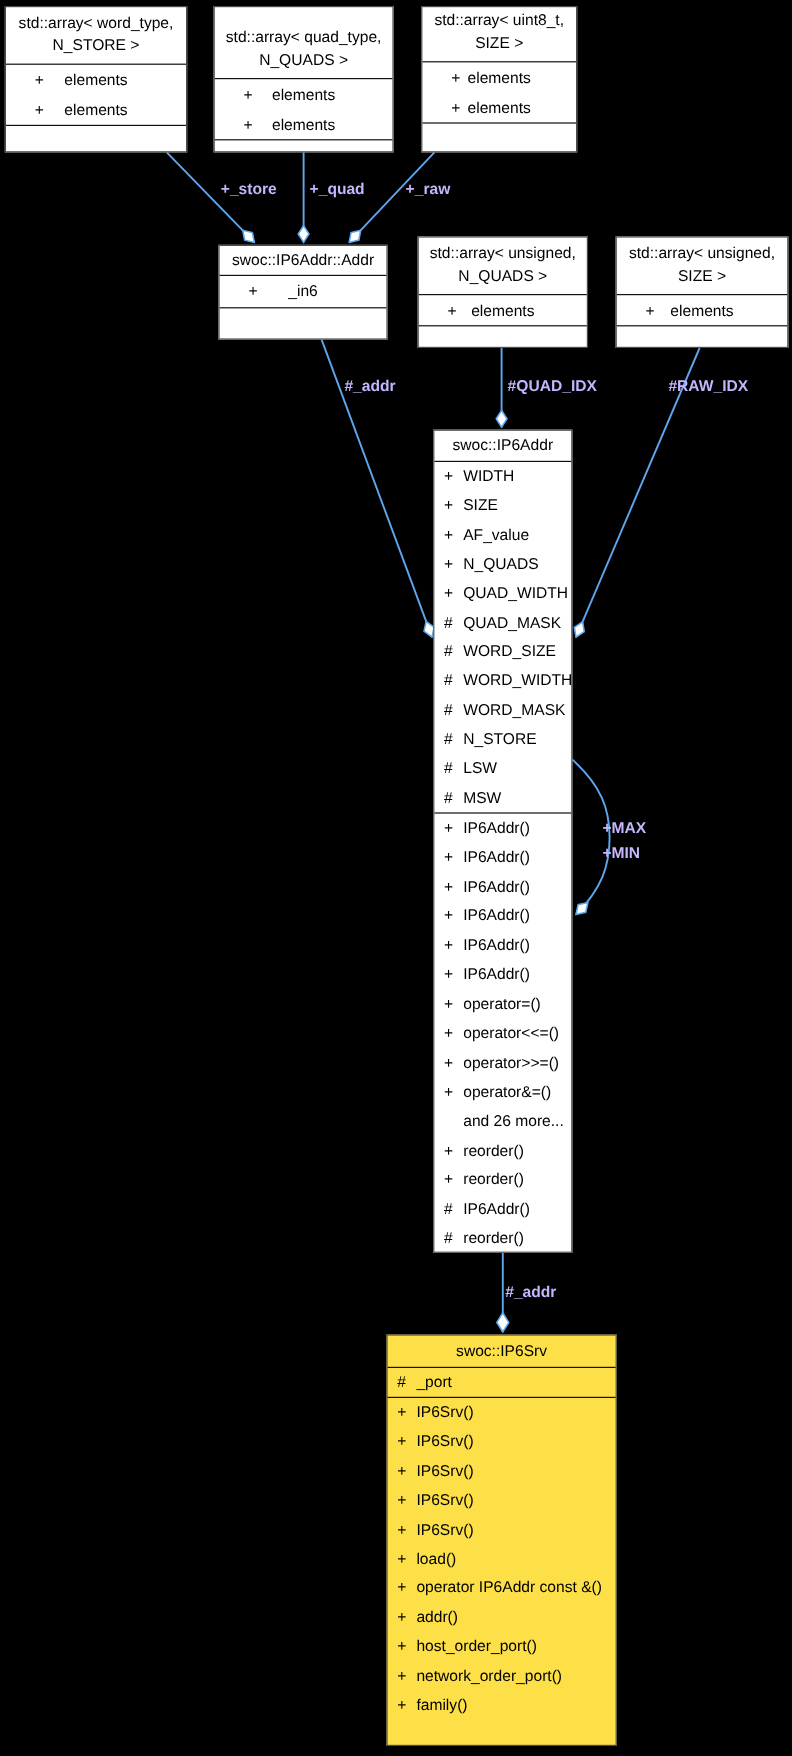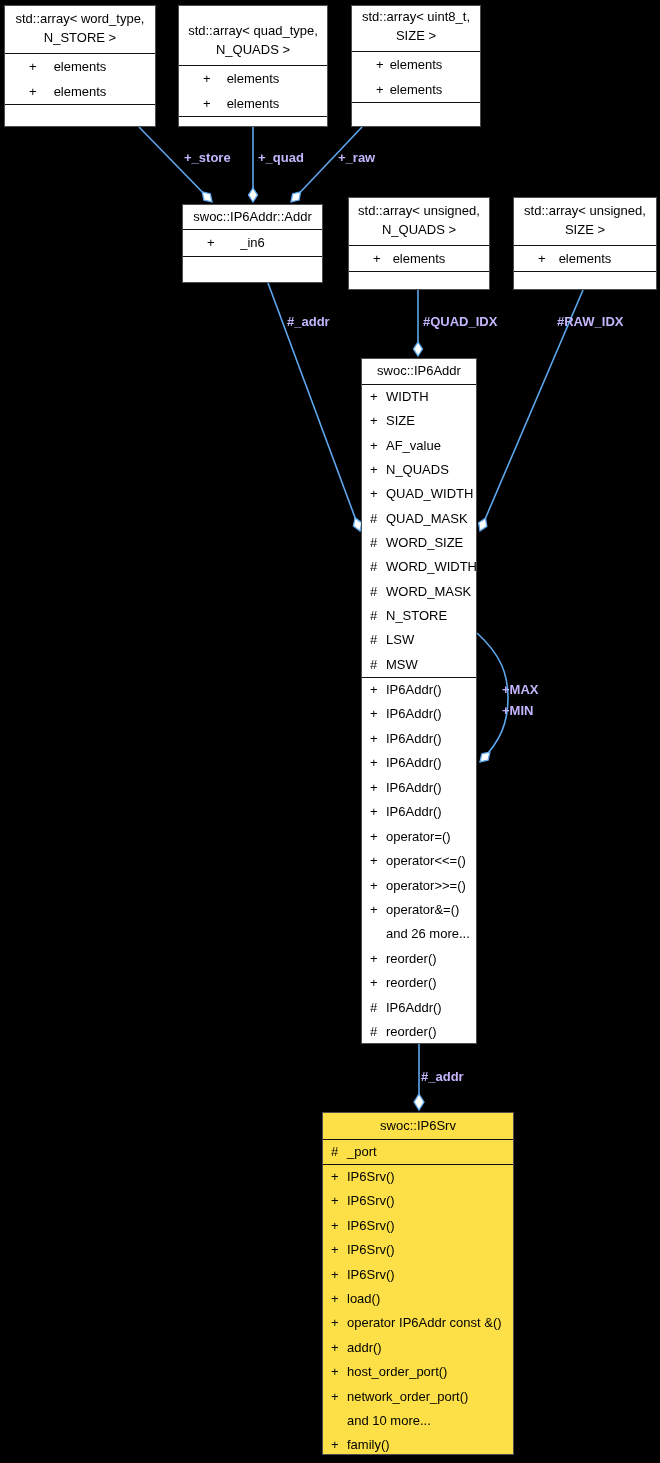--- a/index.html
+++ b/index.html
@@ -324,21 +324,17 @@
       </div>
       <div class="row">
         <span class="pre">+</span>
         <span class="nm">host_order_port()</span>
       </div>
       <div class="row">
         <span class="pre">+</span>
         <span class="nm">network_order_port()</span>
       </div>
       <div class="row">
-        <span class="pre"></span>
-        <span class="nm">and 10 more...</span>
-      </div>
-      <div class="row">
         <span class="pre">+</span>
         <span class="nm">family()</span>
       </div>
     </div>
 </div>
 
 </body></html>

